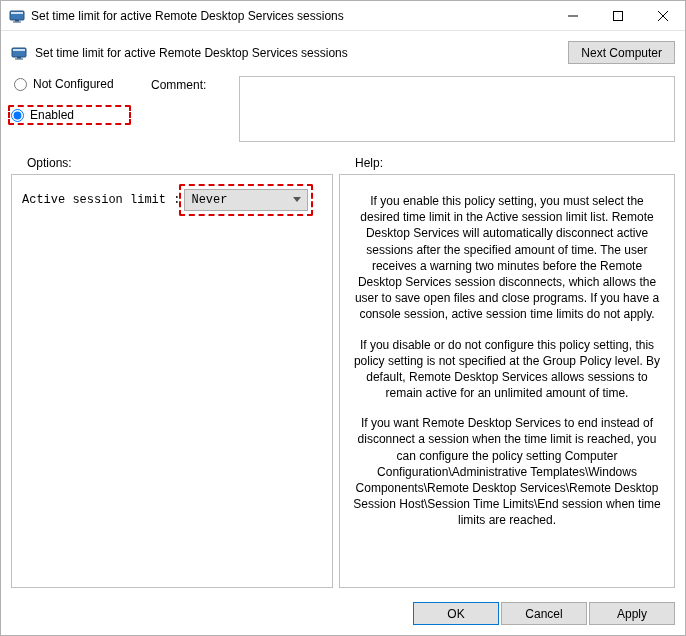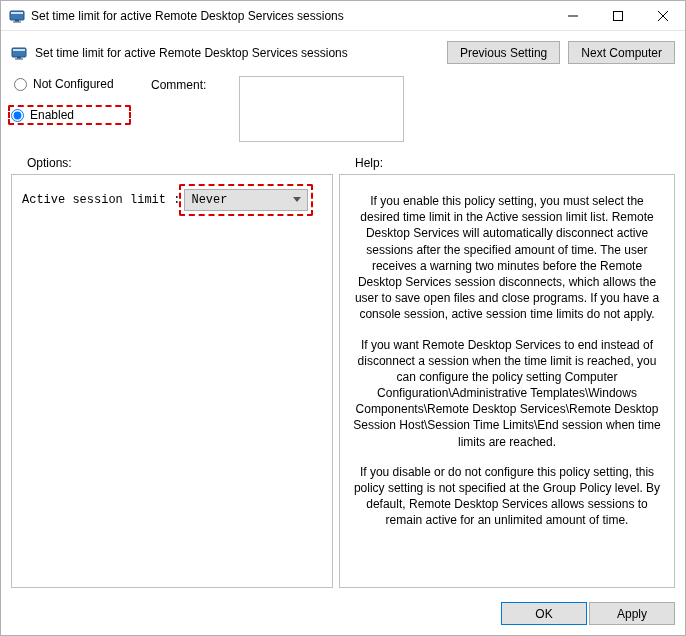--- a/index.html
+++ b/index.html
@@ -89,21 +89,21 @@
   .radio-row input { margin:0; }
   .highlight-red {
     border: 2px dashed #d90000;
     border-radius: 2px;
     margin-left:-3px;
     padding-left:1px;
   }
   .fields-col {
     flex:1;
     display:flex;
-    flex-direction:row;
+    flex-direction:column;
     gap:8px;
   }
   .field-row {
     display:flex;
     align-items:flex-start;
     gap:6px;
   }
   .field-row .lbl { width:82px; padding-top:2px; }
   .textarea {
     flex:1;
@@ -240,21 +240,20 @@
   <div class="headerrow">
     <span class="subicon">
       <svg width="16" height="16" viewBox="0 0 16 16">
         <rect x="1" y="3" width="14" height="9" rx="1" fill="#3b78b5" stroke="#26507a"></rect>
         <rect x="2" y="4" width="12" height="2" fill="#cfe3f4"></rect>
         <rect x="6" y="12" width="4" height="1.5" fill="#26507a"></rect>
         <rect x="4" y="13.5" width="8" height="1" fill="#26507a"></rect>
       </svg>
     </span>
     <span class="subtitle">Set time limit for active Remote Desktop Services sessions</span>
-    <button class="btn">Previous Setting</button>
     <button class="btn">Next Computer</button>
   </div>
 
   <div class="config">
     <div class="state-col">
       <label class="radio-row">
         <input type="radio" name="state" style="">
         <span>Not Configured</span>
       </label>
       <label class="radio-row highlight-red">
@@ -283,24 +282,25 @@
           <select class="select">
             <option selected="">Never</option>
           </select>
           <span class="select-highlight"></span>
         </span>
       </div>
     </div>
     <div class="panel help-panel">
       <div class="help-scroll">
         <p>If you enable this policy setting, you must select the desired time limit in the Active session limit list. Remote Desktop Services will automatically disconnect active sessions after the specified amount of time. The user receives a warning two minutes before the Remote Desktop Services session disconnects, which allows the user to save open files and close programs. If you have a console session, active session time limits do not apply.</p>
+        <p>If you disable or do not configure this policy setting, this policy setting is not specified at the Group Policy level. By default, Remote Desktop Services allows sessions to remain active for an unlimited amount of time.</p>
         <p>If you want Remote Desktop Services to end instead of disconnect a session when the time limit is reached, you can configure the policy setting Computer Configuration\Administrative Templates\Windows Components\Remote Desktop Services\Remote Desktop Session Host\Session Time Limits\End session when time limits are reached.</p>
-        <p>If you disable or do not configure this policy setting, this policy setting is not specified at the Group Policy level. By default, Remote Desktop Services allows sessions to remain active for an unlimited amount of time.</p>
       </div>
     </div>
   </div>
 
   <div class="footer">
     <button class="btn primary">OK</button>
+    <button class="btn">Cancel</button>
     <button class="btn">Apply</button>
   </div>
 
 </div>
 
 </body></html>

